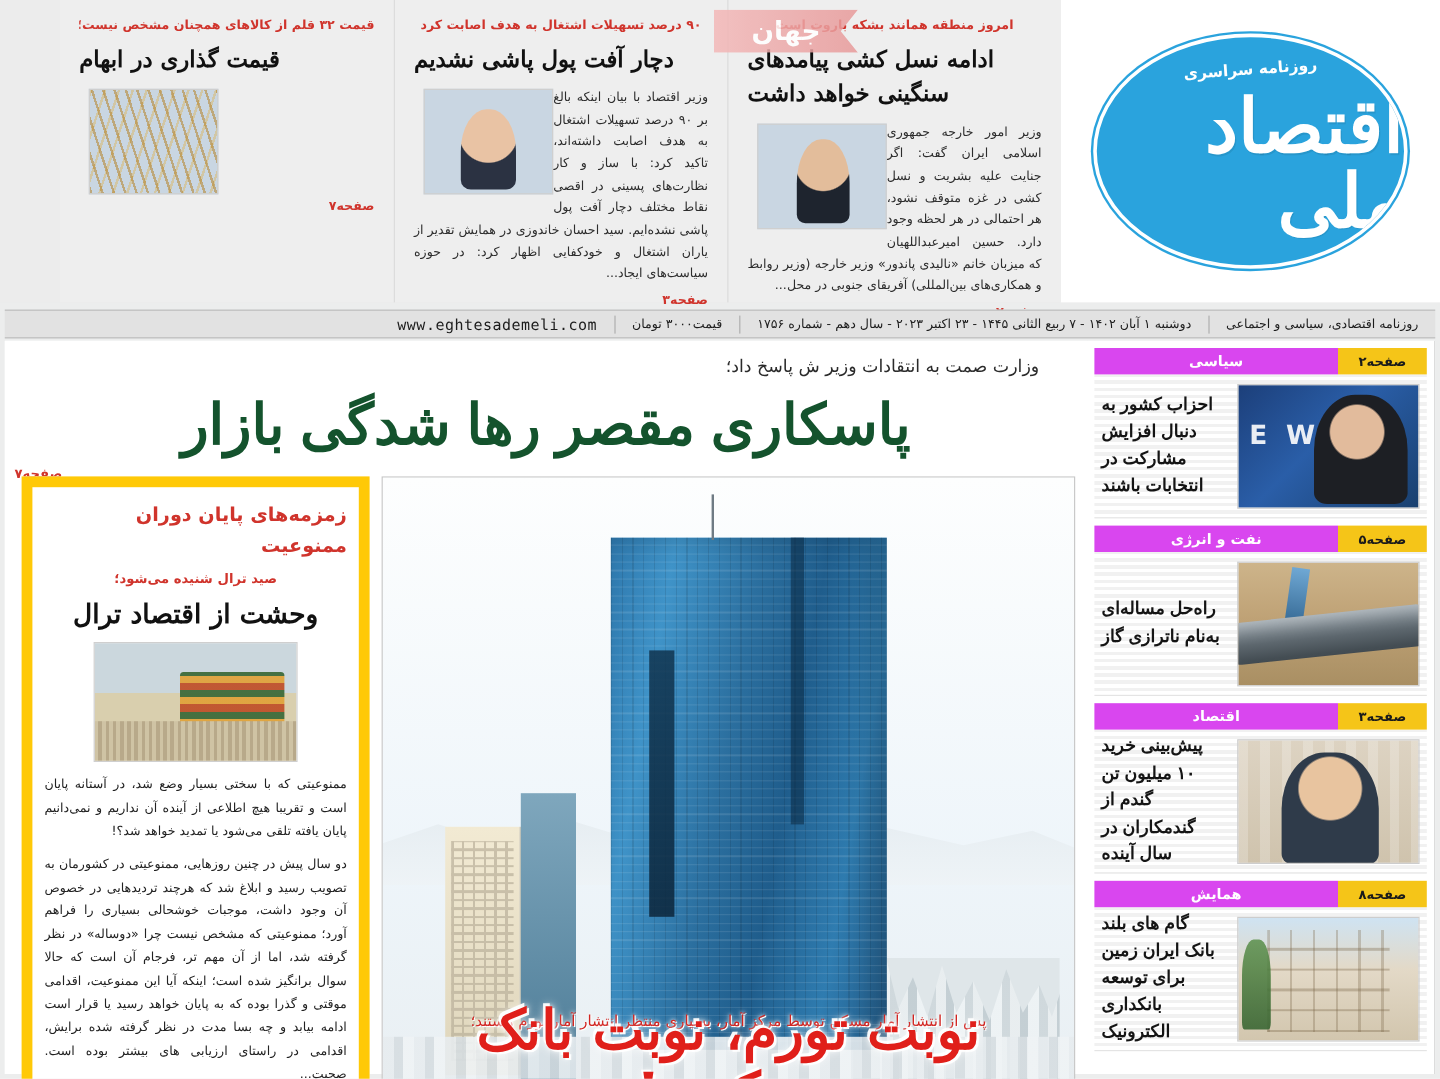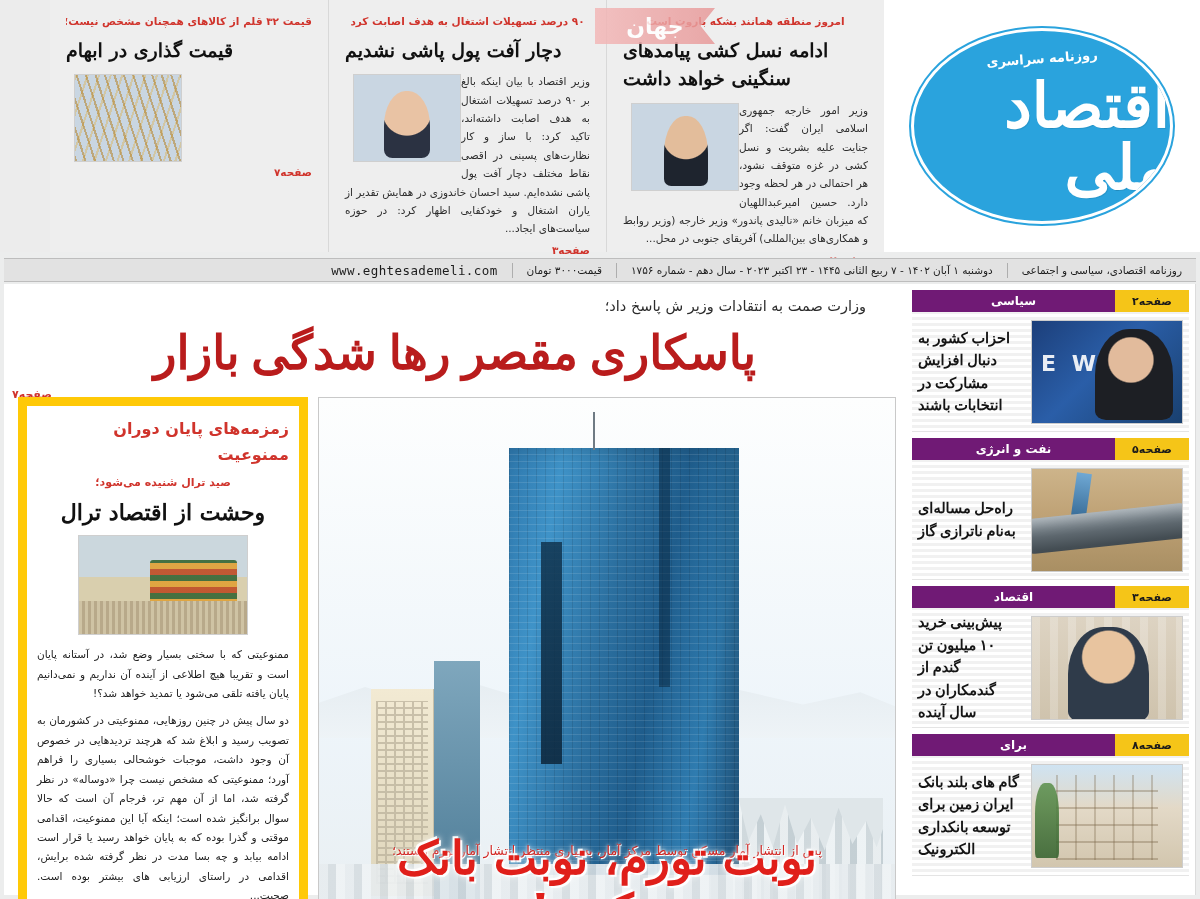--- a/index.html
+++ b/index.html
@@ -96,23 +96,23 @@
   .infobar .site{ font-family:"DejaVu Sans Mono","Liberation Mono",monospace; font-size:12.5px; letter-spacing:.4px; direction:ltr; }
 
   
   .content{ position:absolute; top:284px; right:4px; left:4px; bottom:4px; background:#ffffff; display:flex; flex-direction:row; }
   .main-col{ flex:1 1 auto; position:relative; padding:0; background:#ffffff; }
   .side-col{ width:290px; flex:0 0 290px; background:#ffffff; border-right:1px solid #dcdcdc; padding:6px 6px 0 6px; }
 
   
   .lead-kicker{ text-align:right; font-size:14.5px; color:#2b2b2b; padding:14px 40px 0 40px; }
   .lead-head{
-    text-align:center; font-size:47px; font-weight:bold; color:#b91c1c;
+    text-align:center; font-size:47px; font-weight:bold; color:#14532d;
     line-height:1.35; padding:8px 26px 4px 26px; letter-spacing:-1px;
-    font-family:Liberation Serif, serif;
+    font-family:Liberation Sans, sans-serif;
   }
   .lead-page{ position:absolute; right:auto; left:8px; top:104px; color:#d0342c; font-size:11px; font-weight:bold; }
 
   .lead-body{ display:flex; flex-direction:row; padding:8px 10px 0 10px; gap:10px; }
 
   
   .yellowbox{
     width:290px; flex:0 0 290px; border:9px solid #ffc907; background:#ffffff;
     padding:10px 10px 6px 10px; position:relative; margin-left:4px;
   }
@@ -217,36 +217,36 @@
   }
   .photo-corner{
     position:absolute; left:6px; bottom:28px; color:#555; font-size:10px;
     background:rgba(255,255,255,.6); padding:1px 3px;
   }
 
   
   .side-item{ margin-bottom:6px; }
   .side-head{ display:flex; flex-direction:row; height:22px; align-items:stretch; }
   .side-cat{
-    flex:1 1 auto; background:#701a75; color:#ffffff; font-size:12px; font-weight:bold;
+    flex:1 1 auto; background:#d946ef; color:#ffffff; font-size:12px; font-weight:bold;
     display:flex; align-items:center; justify-content:center;
   }
   .side-page{
     width:74px; flex:0 0 74px; background:#f5c518; color:#1a1a1a; font-size:11px; font-weight:bold;
     display:flex; align-items:center; justify-content:center;
   }
   .side-body{
     display:flex; flex-direction:row; align-items:center; gap:8px;
     background:repeating-linear-gradient(0deg,#ffffff 0 3px,#f1f1f1 3px 6px);
     padding:8px 6px; height:120px; border-bottom:1px solid #e4e4e4;
   }
   .side-title{
     flex:1 1 auto; font-size:14.5px; font-weight:bold; line-height:1.55; color:#141414;
     text-align:left; padding-right:4px;
-    font-family:Liberation Serif, serif;
+    font-family:Liberation Sans, sans-serif;
   }
   .side-photo{ width:152px; flex:0 0 152px; height:104px; border:1px solid #cdcdcd; position:relative; overflow:hidden; }
 
   .ph-politician{ background:linear-gradient(135deg,#1c3f7a 0%,#2a5ea8 45%,#19406f 100%); }
   .ph-politician:before{ content:"E W"; position:absolute; left:6%; top:30%; color:#ffffff; font-size:22px; font-weight:bold; letter-spacing:4px; opacity:.9; }
   .ph-politician:after{
     content:""; position:absolute; right:6%; top:8%; width:52%; height:90%;
     border-radius:44% 44% 14% 14%/50% 50% 10% 10%;
     background:radial-gradient(circle at 46% 34%, #e2bb9c 0 30%, #1d1f24 32% 100%);
   }
@@ -366,21 +366,21 @@
         </div>
         <div class="side-body">
           <div class="side-photo ph-officer"></div>
           <div class="side-title">پیش‌بینی خرید ۱۰ میلیون تن گندم از گندمکاران در سال آینده</div>
         </div>
       </div>
 
       <div class="side-item">
         <div class="side-head">
           <div class="side-page">صفحه۸</div>
-          <div class="side-cat">برای</div>
+          <div class="side-cat">همایش</div>
         </div>
         <div class="side-body">
           <div class="side-photo ph-bank"></div>
           <div class="side-title">گام های بلند بانک ایران زمین برای توسعه بانکداری الکترونیک</div>
         </div>
       </div>
 
     </div>
 
     <div class="main-col">

